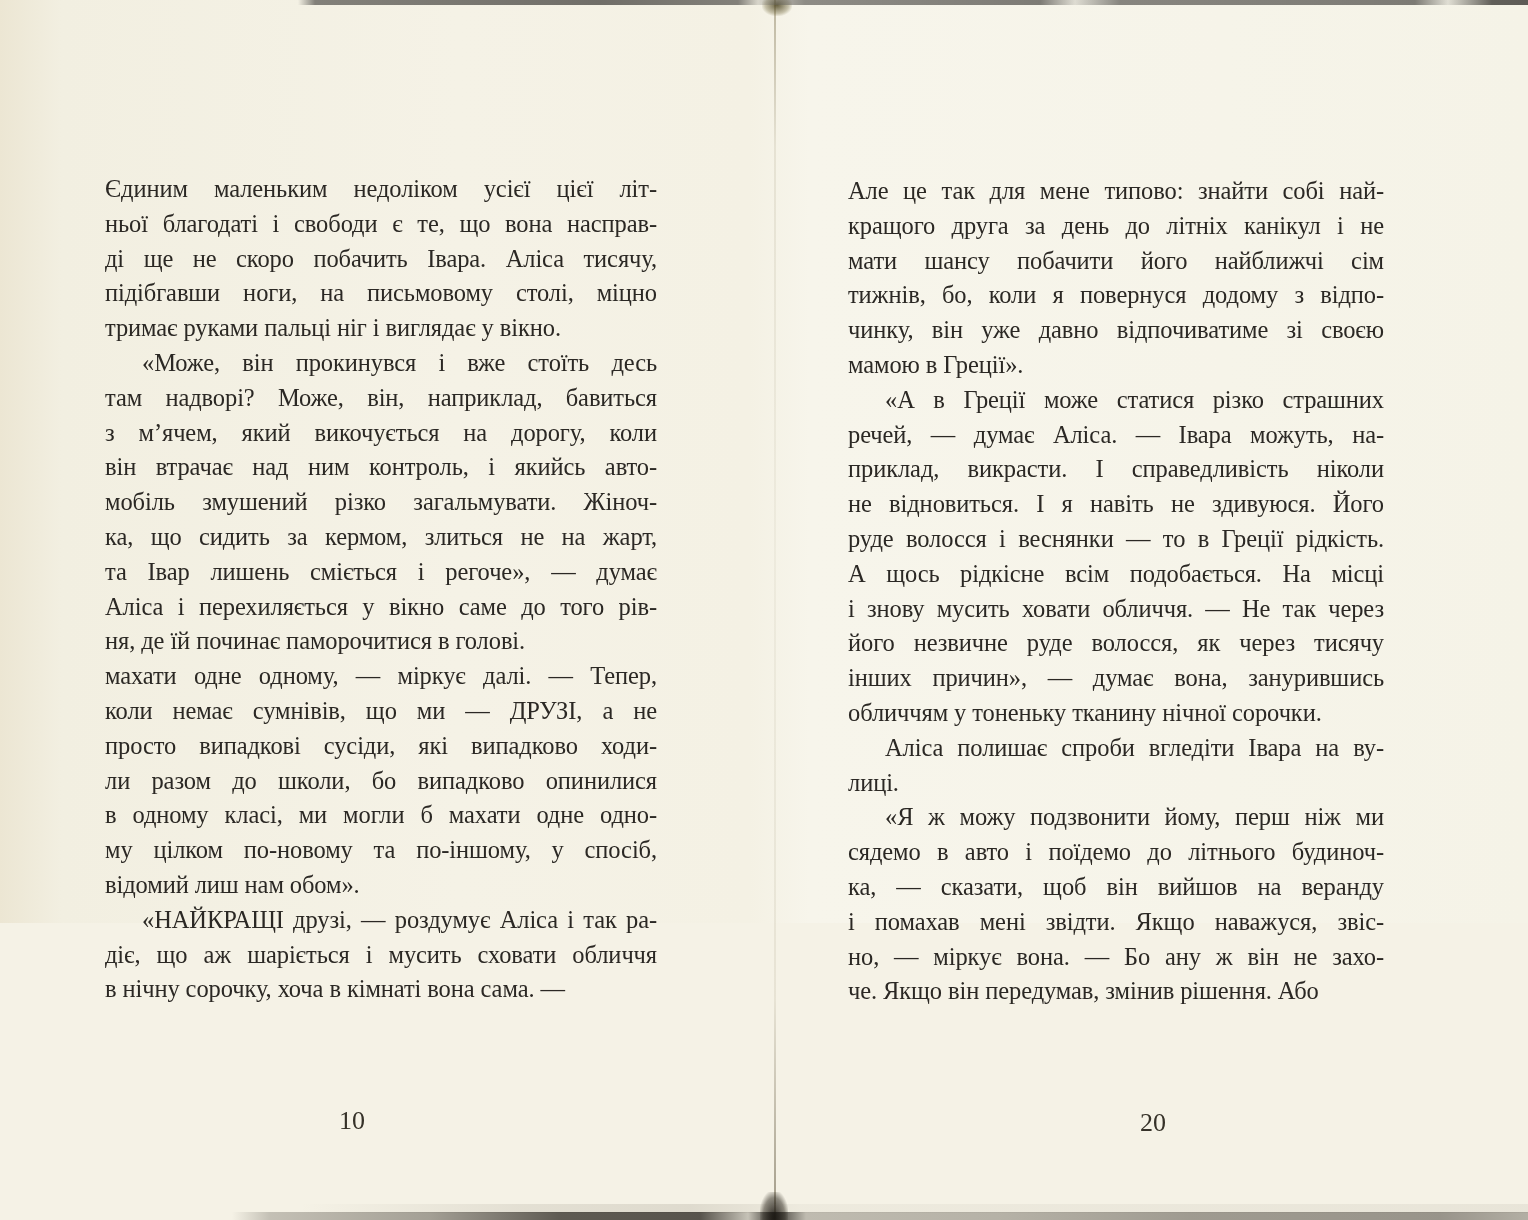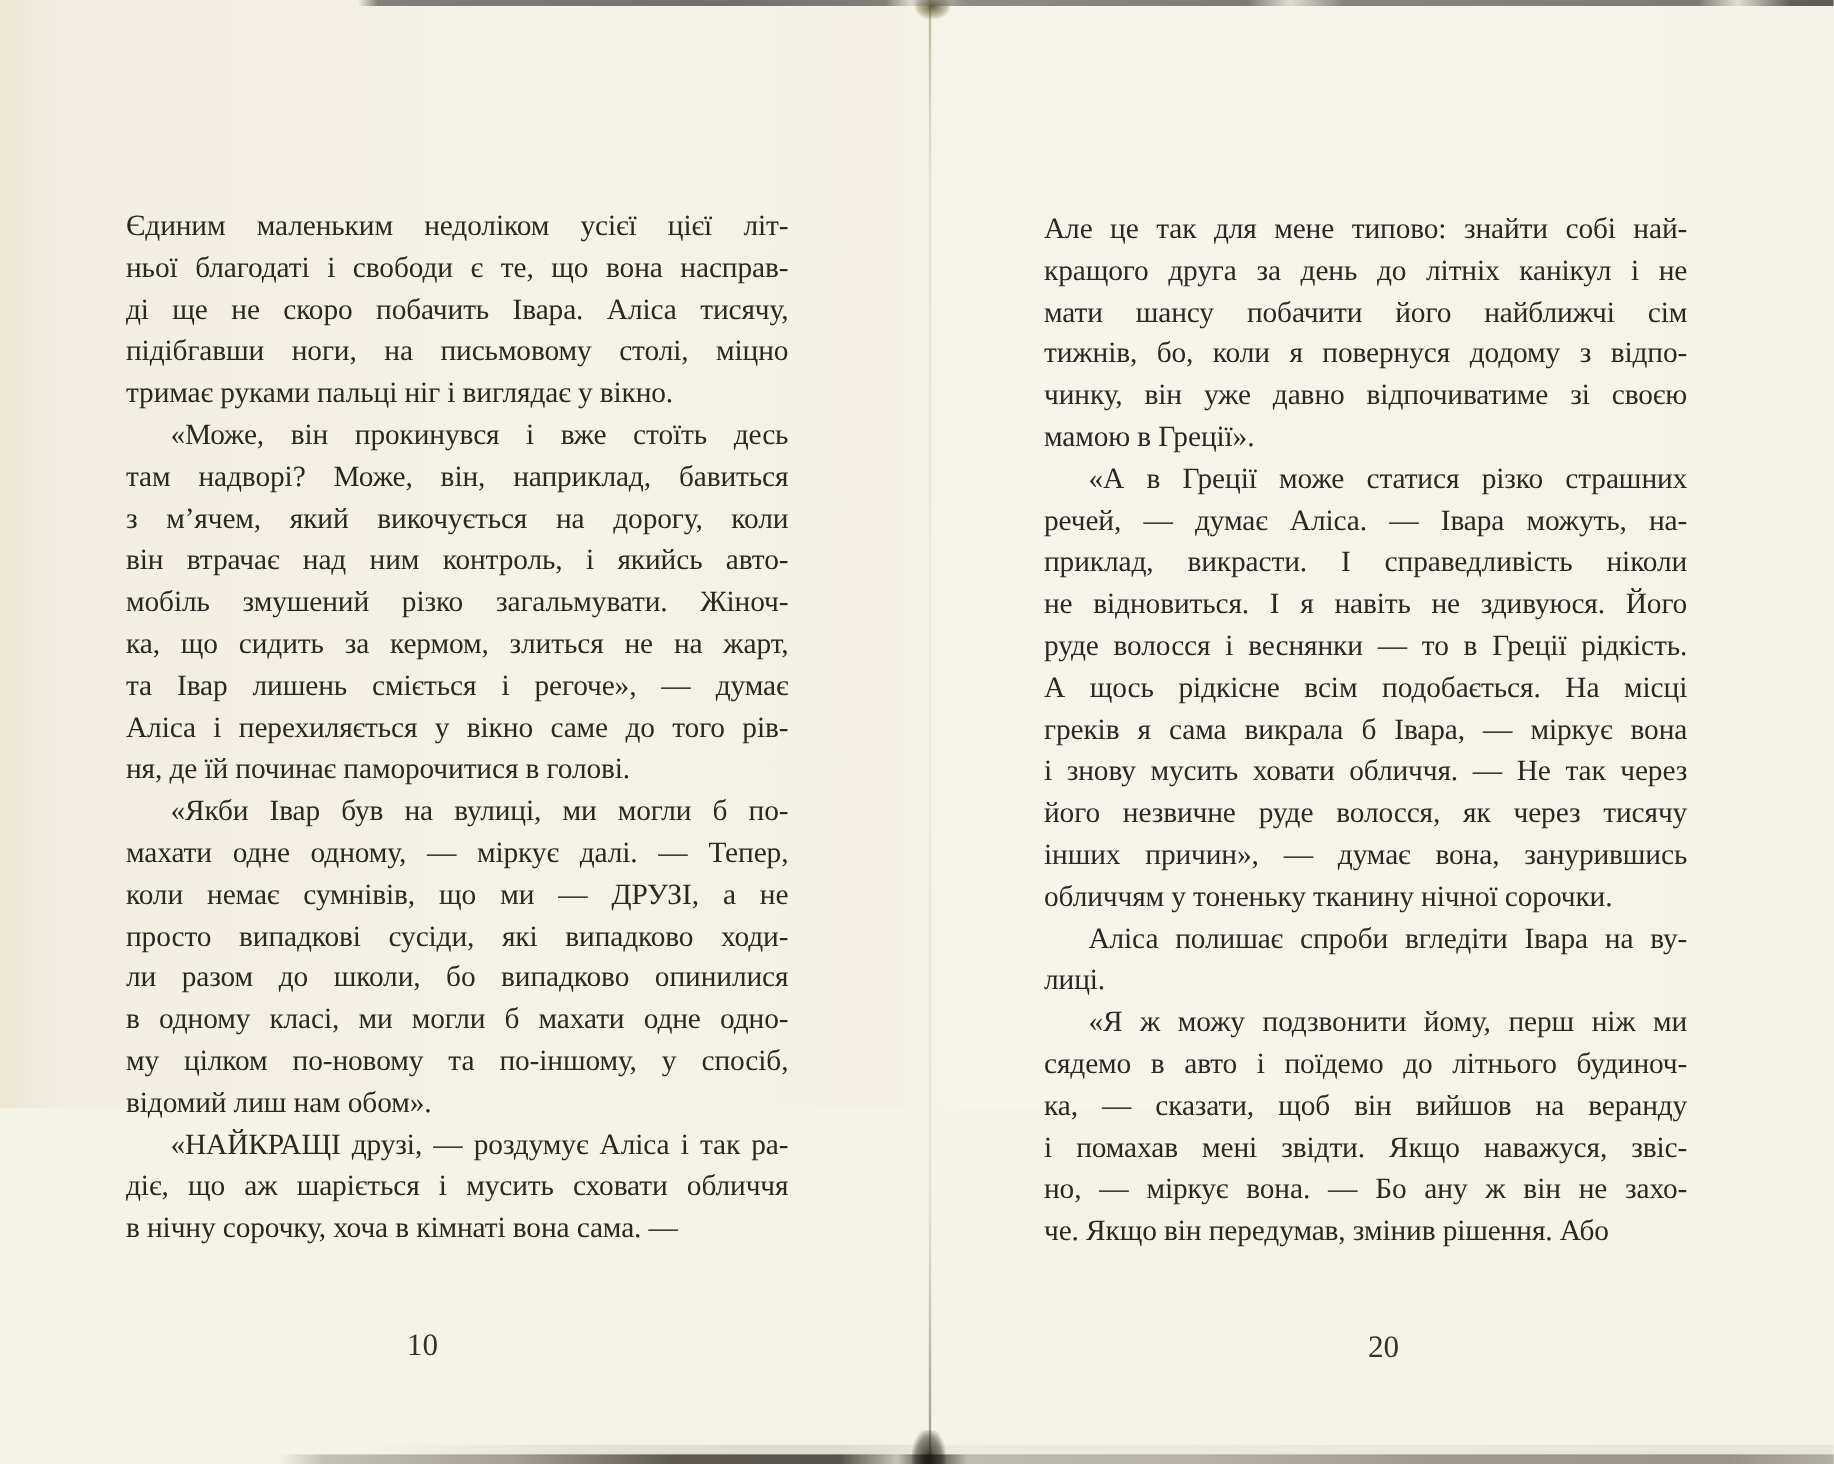--- a/index.html
+++ b/index.html
@@ -29,21 +29,21 @@
   .text-block {
     position: absolute;
     color: #2b2824;
   }
   .text-block.left {
     left: 105px;
     top: 172px;
     width: 552px;
   }
   .text-block.right {
-    left: 870px;
+    left: 848px;
     top: 174px;
     width: 536px;
   }
   .line {
     font-size: 24.5px;
     line-height: 34.8px;
     letter-spacing: -0.1px;
     text-align: justify;
     text-align-last: justify;
     white-space: normal;
@@ -142,21 +142,20 @@
         <div class="line last">тримає руками пальці ніг і виглядає у вікно.</div>
         <div class="line indent">«Може, він прокинувся і вже стоїть десь</div>
         <div class="line">там надворі? Може, він, наприклад, бавиться</div>
         <div class="line">з м’ячем, який викочується на дорогу, коли</div>
         <div class="line">він втрачає над ним контроль, і якийсь авто-</div>
         <div class="line">мобіль змушений різко загальмувати. Жіноч-</div>
         <div class="line">ка, що сидить за кермом, злиться не на жарт,</div>
         <div class="line">та Івар лишень сміється і регоче», — думає</div>
         <div class="line">Аліса і перехиляється у вікно саме до того рів-</div>
         <div class="line last">ня, де їй починає паморочитися в голові.</div>
-        <div class="line indent">«Якби Івар був на вулиці, ми могли б по-</div>
         <div class="line">махати одне одному, — міркує далі. — Тепер,</div>
         <div class="line">коли немає сумнівів, що ми — ДРУЗІ, а не</div>
         <div class="line">просто випадкові сусіди, які випадково ходи-</div>
         <div class="line">ли разом до школи, бо випадково опинилися</div>
         <div class="line">в одному класі, ми могли б махати одне одно-</div>
         <div class="line">му цілком по-новому та по-іншому, у спосіб,</div>
         <div class="line last">відомий лиш нам обом».</div>
         <div class="line indent">«НАЙКРАЩІ друзі, — роздумує Аліса і так ра-</div>
         <div class="line">діє, що аж шаріється і мусить сховати обличчя</div>
         <div class="line last">в нічну сорочку, хоча в кімнаті вона сама. —</div>
@@ -171,21 +170,20 @@
         <div class="line">мати шансу побачити його найближчі сім</div>
         <div class="line">тижнів, бо, коли я повернуся додому з відпо-</div>
         <div class="line">чинку, він уже давно відпочиватиме зі своєю</div>
         <div class="line last">мамою в Греції».</div>
         <div class="line indent">«А в Греції може статися різко страшних</div>
         <div class="line">речей, — думає Аліса. — Івара можуть, на-</div>
         <div class="line">приклад, викрасти. І справедливість ніколи</div>
         <div class="line">не відновиться. І я навіть не здивуюся. Його</div>
         <div class="line">руде волосся і веснянки — то в Греції рідкість.</div>
         <div class="line">А щось рідкісне всім подобається. На місці</div>
-        <div class="line">греків я сама викрала б Івара, — міркує вона</div>
         <div class="line">і знову мусить ховати обличчя. — Не так через</div>
         <div class="line">його незвичне руде волосся, як через тисячу</div>
         <div class="line">інших причин», — думає вона, занурившись</div>
         <div class="line last">обличчям у тоненьку тканину нічної сорочки.</div>
         <div class="line indent">Аліса полишає спроби вгледіти Івара на ву-</div>
         <div class="line last">лиці.</div>
         <div class="line indent">«Я ж можу подзвонити йому, перш ніж ми</div>
         <div class="line">сядемо в авто і поїдемо до літнього будиноч-</div>
         <div class="line">ка, — сказати, щоб він вийшов на веранду</div>
         <div class="line">і помахав мені звідти. Якщо наважуся, звіс-</div>

